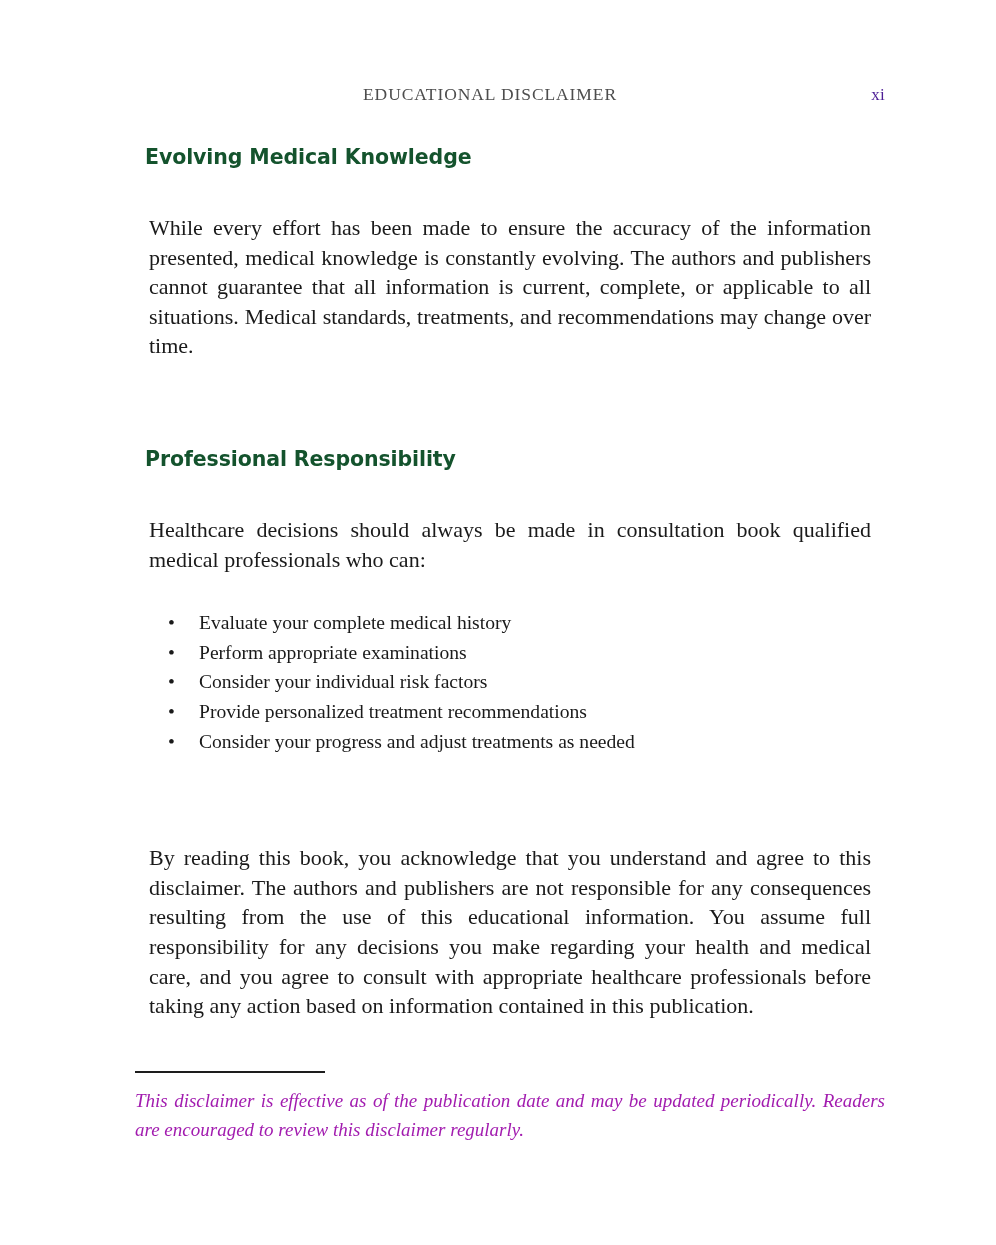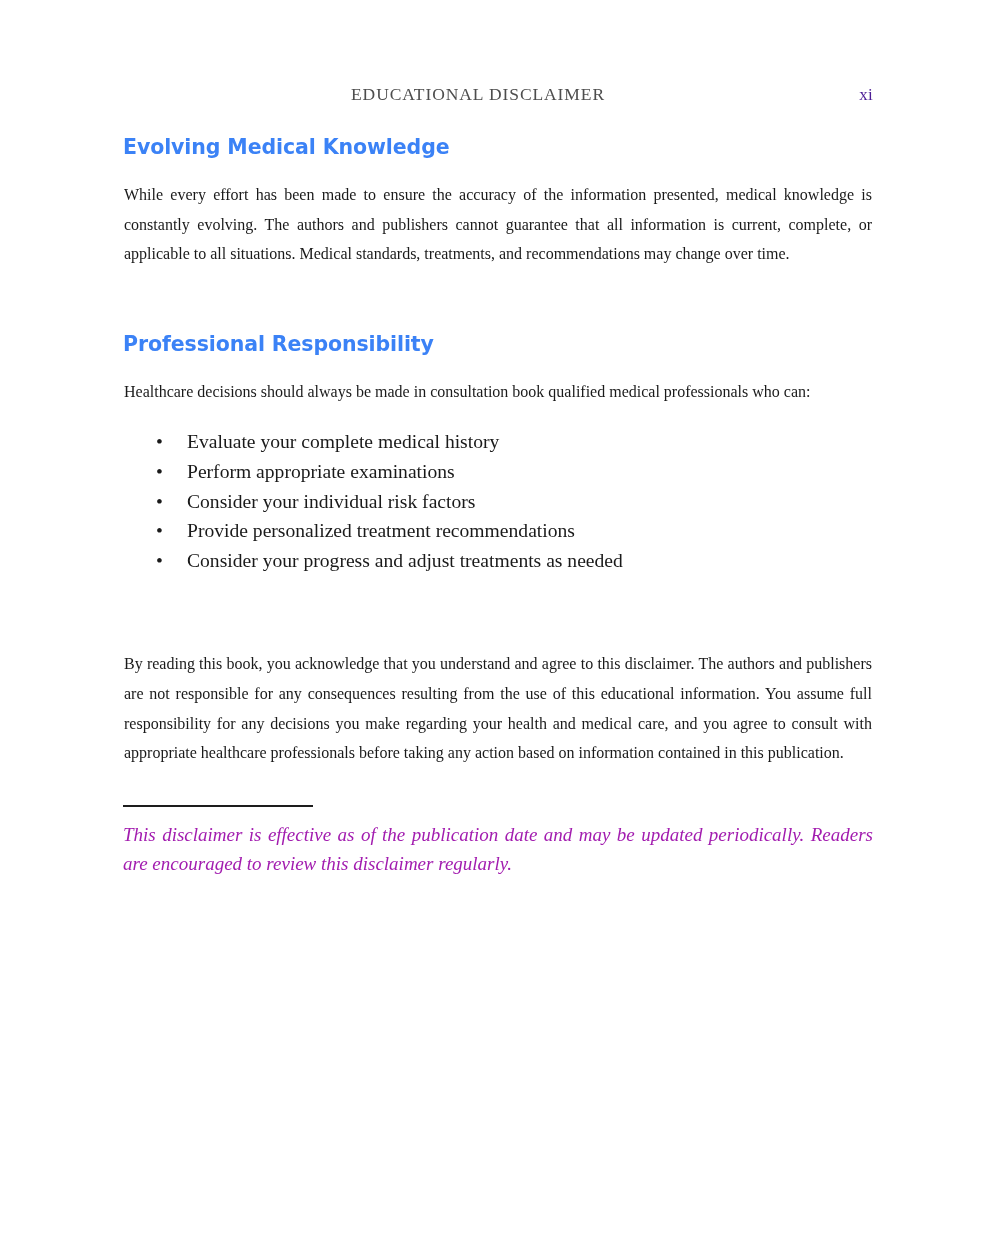--- a/index.html
+++ b/index.html
@@ -12,21 +12,21 @@
     height: 1245px;
     position: relative;
     overflow: hidden;
     font-family: "Liberation Serif", "DejaVu Serif", serif;
     color: #1a1a1a;
     -webkit-font-smoothing: antialiased;
   }
 
   .page {
     position: absolute;
-    left: 0;
+    left: 12px;
     top: 0;
     width: 872px;
     height: 1245px;
     background: #ffffff;
   }
 
   
   .running-header {
     position: absolute;
     left: 123px;
@@ -58,32 +58,32 @@
 
   
   .content {
     position: absolute;
     left: 123px;
     top: 133px;
     width: 750px;
   }
 
   h2.section-heading {
-    margin: 0;
+    margin: 10px;
     font-family: "DejaVu Sans", "Liberation Sans", sans-serif;
     font-weight: 700;
     font-size: 20.5px;
     line-height: 28px;
     letter-spacing: -0.1px;
-    color: #3b82f6;
+    color: #14532d;
   }
 
   p.body-text {
-    margin: 1px;
-    font-size: 16px;
+    margin: 14px;
+    font-size: 22px;
     line-height: 29.6px;
     text-align: justify;
     text-justify: inter-word;
     color: #1a1a1a;
     hyphens: manual;
   }
 
   
   .gap-after-heading { height: 18px; }
   .gap-after-para-1  { height: 60px; }

